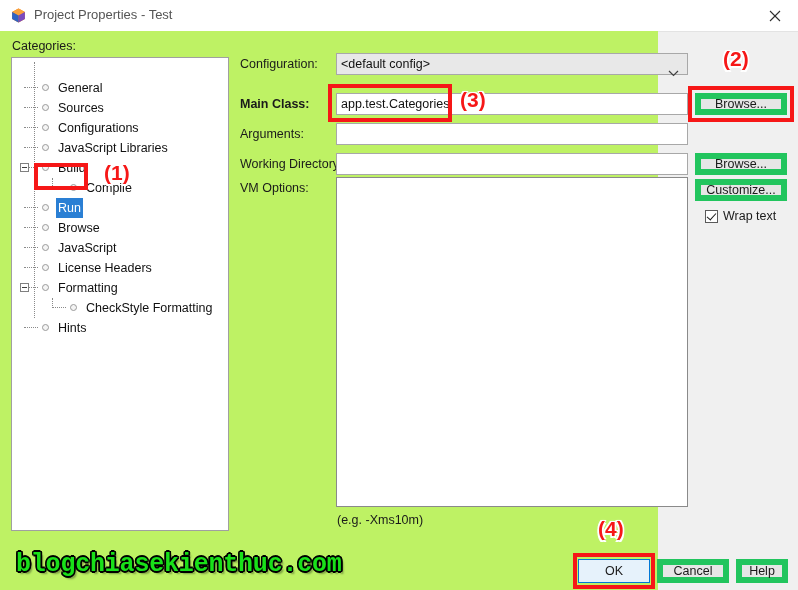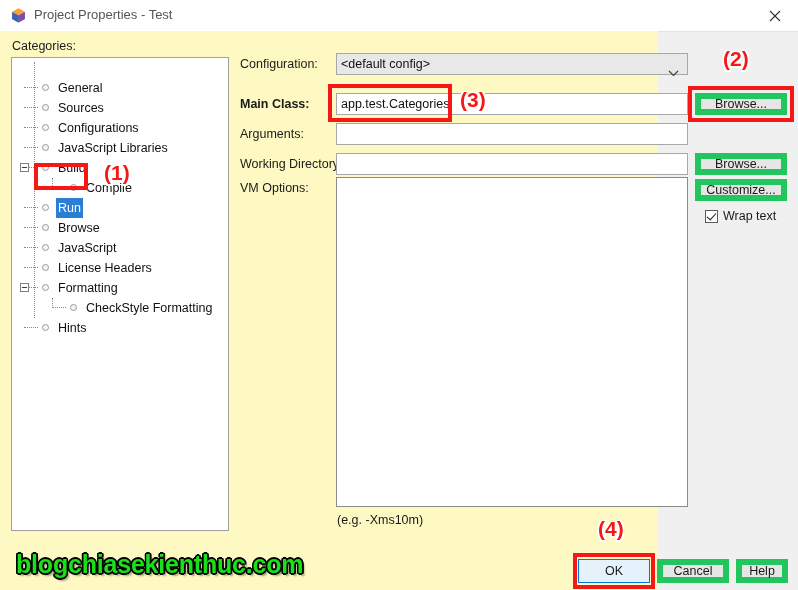--- a/index.html
+++ b/index.html
@@ -56,21 +56,21 @@
     cursor: default;
   }
   #close-btn svg { display: block; }
 
   
   #content {
     position: absolute;
     left: 0; top: 31px;
     width: 658px;
     height: 559px;
-    background: #fef9c3;
+    background: #bef264;
   }
 
   
   #categories-label {
     position: absolute;
     left: 12px; top: 8px;
     font-size: 12.5px;
     color: #1a1a1a;
   }
   #tree-panel {
@@ -247,21 +247,21 @@
       0 0 3px #ffffff;
     pointer-events: none;
     white-space: nowrap;
   }
   
   #watermark {
     position: absolute;
     left: 16px; top: 550px;
     font-size: 25px;
     font-weight: bold;
-    font-family: Liberation Sans, sans-serif;
+    font-family: Liberation Mono, monospace;
     color: #19e019;
     letter-spacing: -0.2px;
     white-space: nowrap;
     text-shadow:
       -1.4px -1.4px 0 #000, 1.4px -1.4px 0 #000,
       -1.4px 1.4px 0 #000, 1.4px 1.4px 0 #000,
        0 -1.6px 0 #000, 0 1.6px 0 #000,
       -1.6px 0 0 #000, 1.6px 0 0 #000,
        2.5px 2.5px 2px rgba(0,0,0,0.35);
   }

